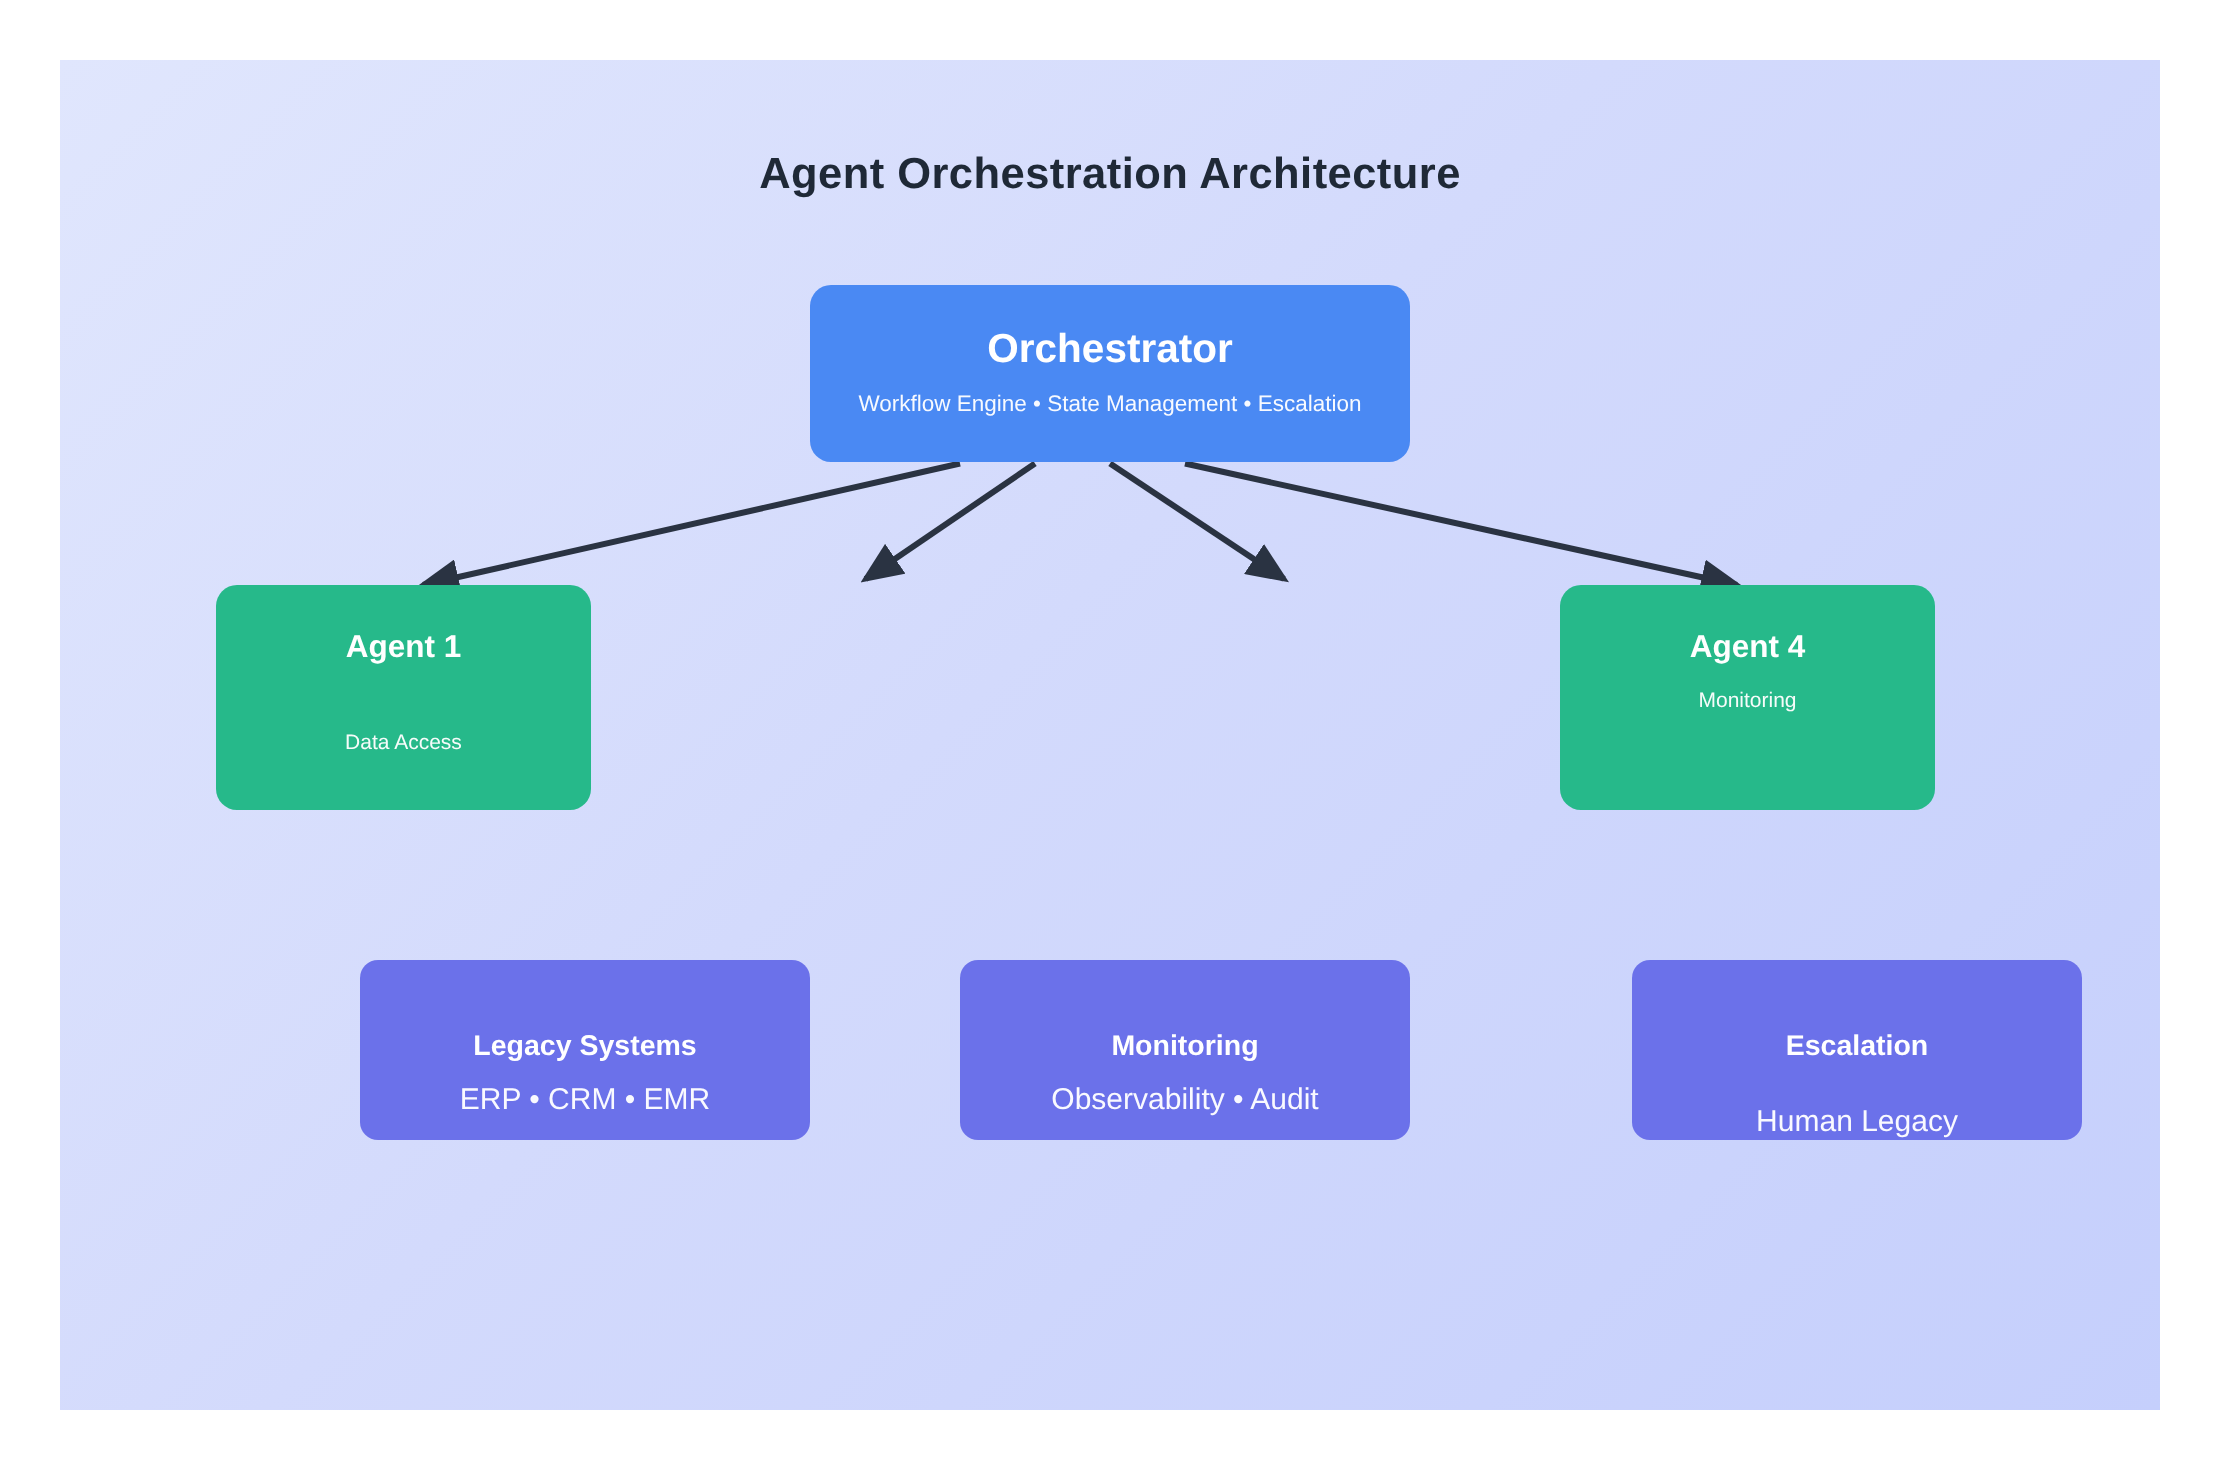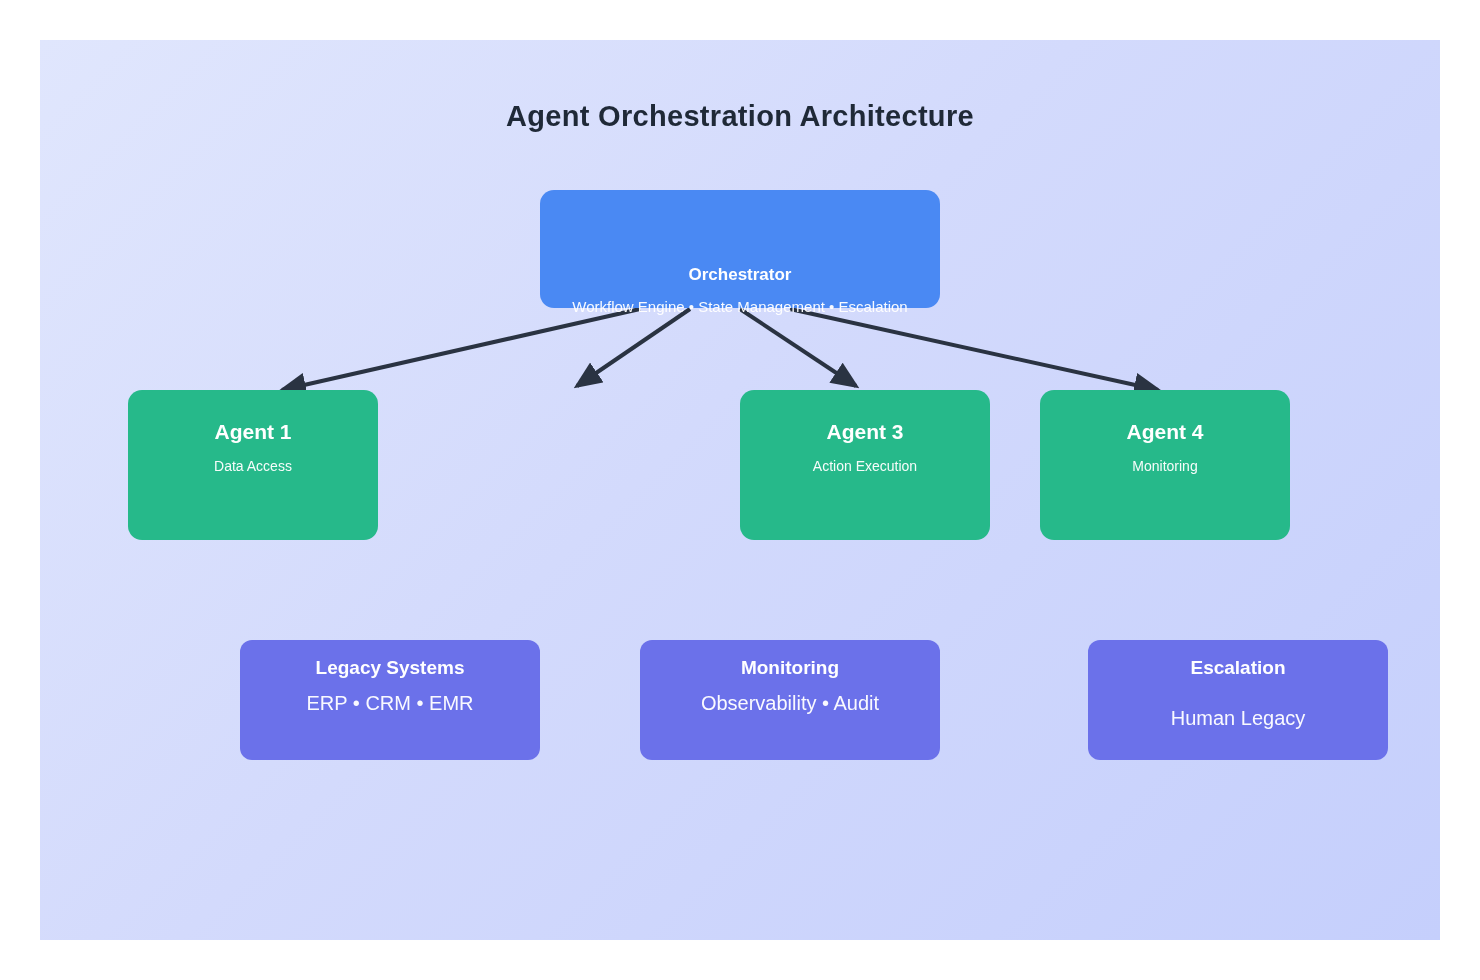--- a/index.html
+++ b/index.html
@@ -31,37 +31,37 @@
     display: flex; flex-direction: column; align-items: center;
     text-align: center; color: #ffffff;
   }
   .node-title { font-weight: bold; color: #ffffff; }
   .node-subtitle { color: rgba(255,255,255,0.96); }
   .orchestrator {
     left: 540px; top: 190px; width: 400px; height: 118px;
     background: #4a89f3; border-radius: 14px;
     padding-top: 27px;
   }
-  .orchestrator .node-title { font-size: 17px; margin-top: 48px; }
+  .orchestrator .node-title { font-size: 27px; }
   .orchestrator .node-subtitle { font-size: 15px; margin-top: 13px; }
   .agent {
     top: 390px; width: 250px; height: 150px;
     background: #26b98a; border-radius: 14px;
     padding-top: 30px;
   }
   .agent .node-title { font-size: 21px; }
   .agent .node-subtitle { font-size: 14px; margin-top: 14px; }
-  .agent-0 { left: 128px; }
+  .agent-0 { left: 144px; gap: 28px; }
   .agent-1 { left: 440px; }
   .agent-2 { left: 740px; }
   .agent-3 { left: 1040px; text-align: right; }
   .system {
     top: 640px; width: 300px; height: 120px;
     background: #6b71ea; border-radius: 12px;
-    padding-top: 17px;
+    padding-top: 47px;
   }
   .system .node-title { font-size: 19px; }
   .system .node-subtitle { font-size: 20px; margin-top: 13px; }
   .system-0 { left: 240px; }
   .system-1 { left: 640px; }
   .system-2 { left: 1088px; gap: 15px; }
 </style>
 </head>
 <body>
 
@@ -84,24 +84,20 @@
 
   <div class="node orchestrator">
     <div class="node-title">Orchestrator</div>
     <div class="node-subtitle">Workflow Engine • State Management • Escalation</div>
   </div>
 
   <div class="node agent agent-0">
     <div class="node-title">Agent 1</div>
     <div class="node-subtitle">Data Access</div>
   </div>
-  <div class="node agent agent-2">
-    <div class="node-title">Agent 3</div>
-    <div class="node-subtitle">Action Execution</div>
-  </div>
   <div class="node agent agent-3">
     <div class="node-title">Agent 4</div>
     <div class="node-subtitle">Monitoring</div>
   </div>
 
   <div class="node system system-0">
     <div class="node-title">Legacy Systems</div>
     <div class="node-subtitle">ERP • CRM • EMR</div>
   </div>
   <div class="node system system-1">

